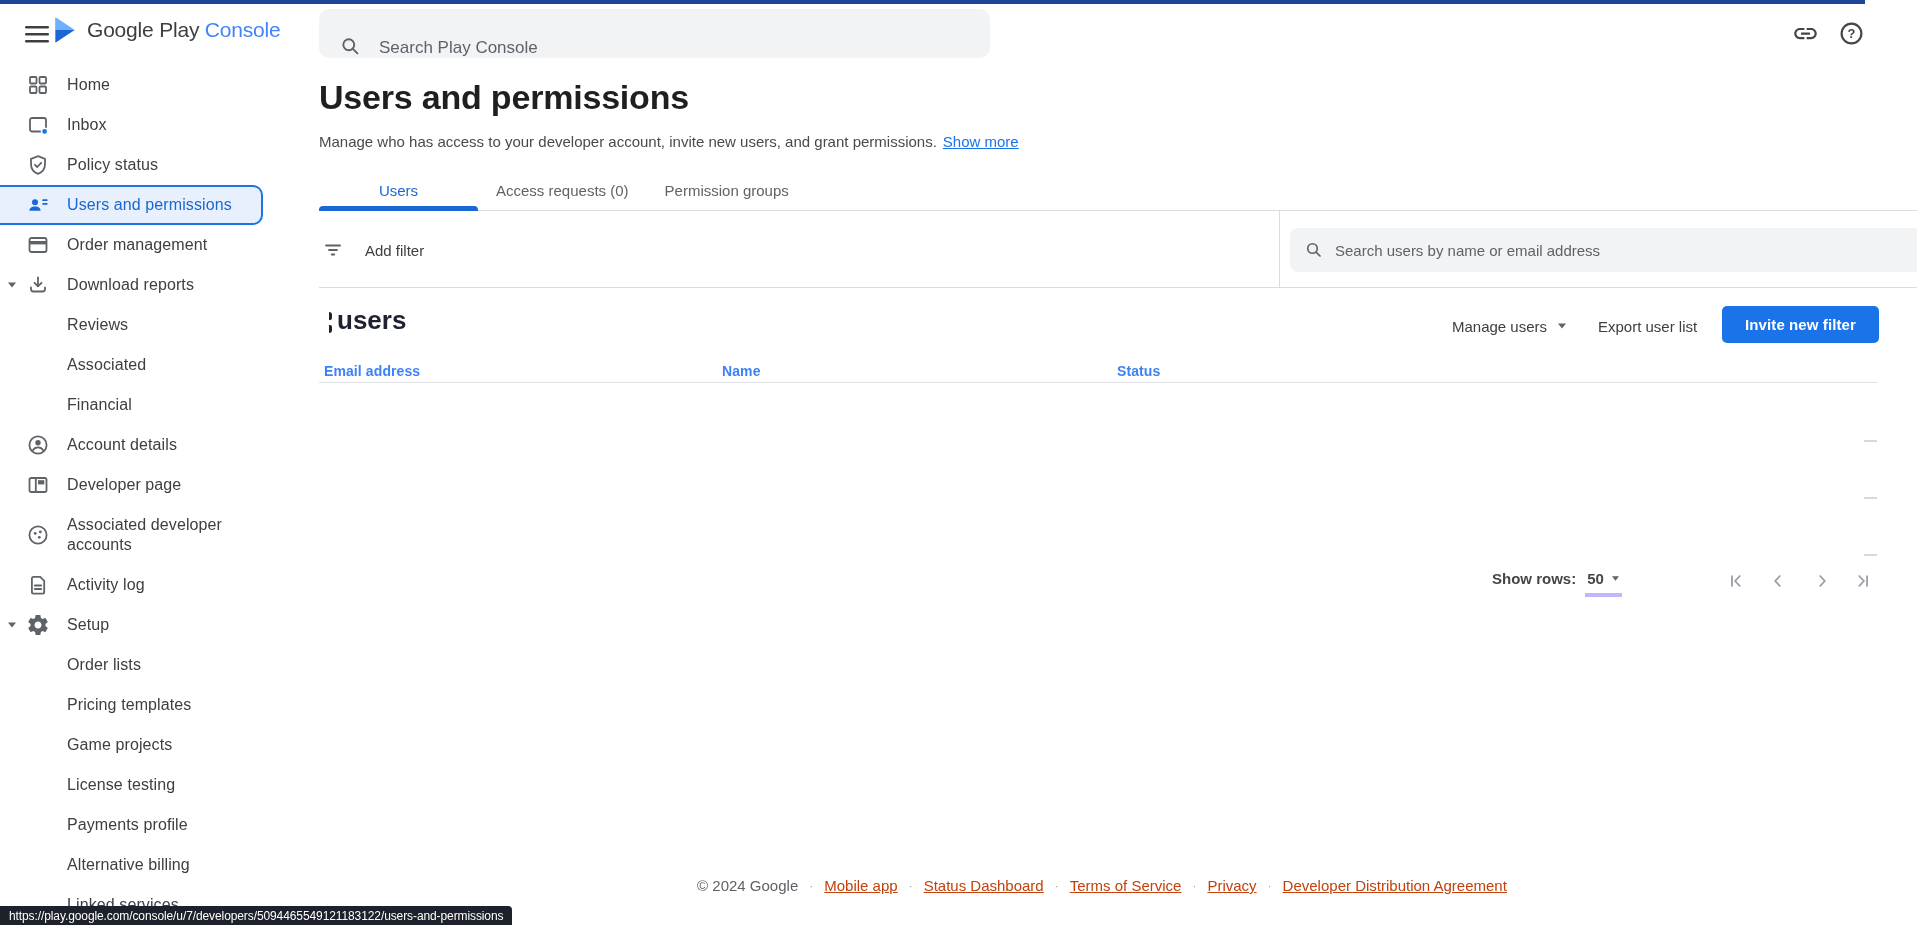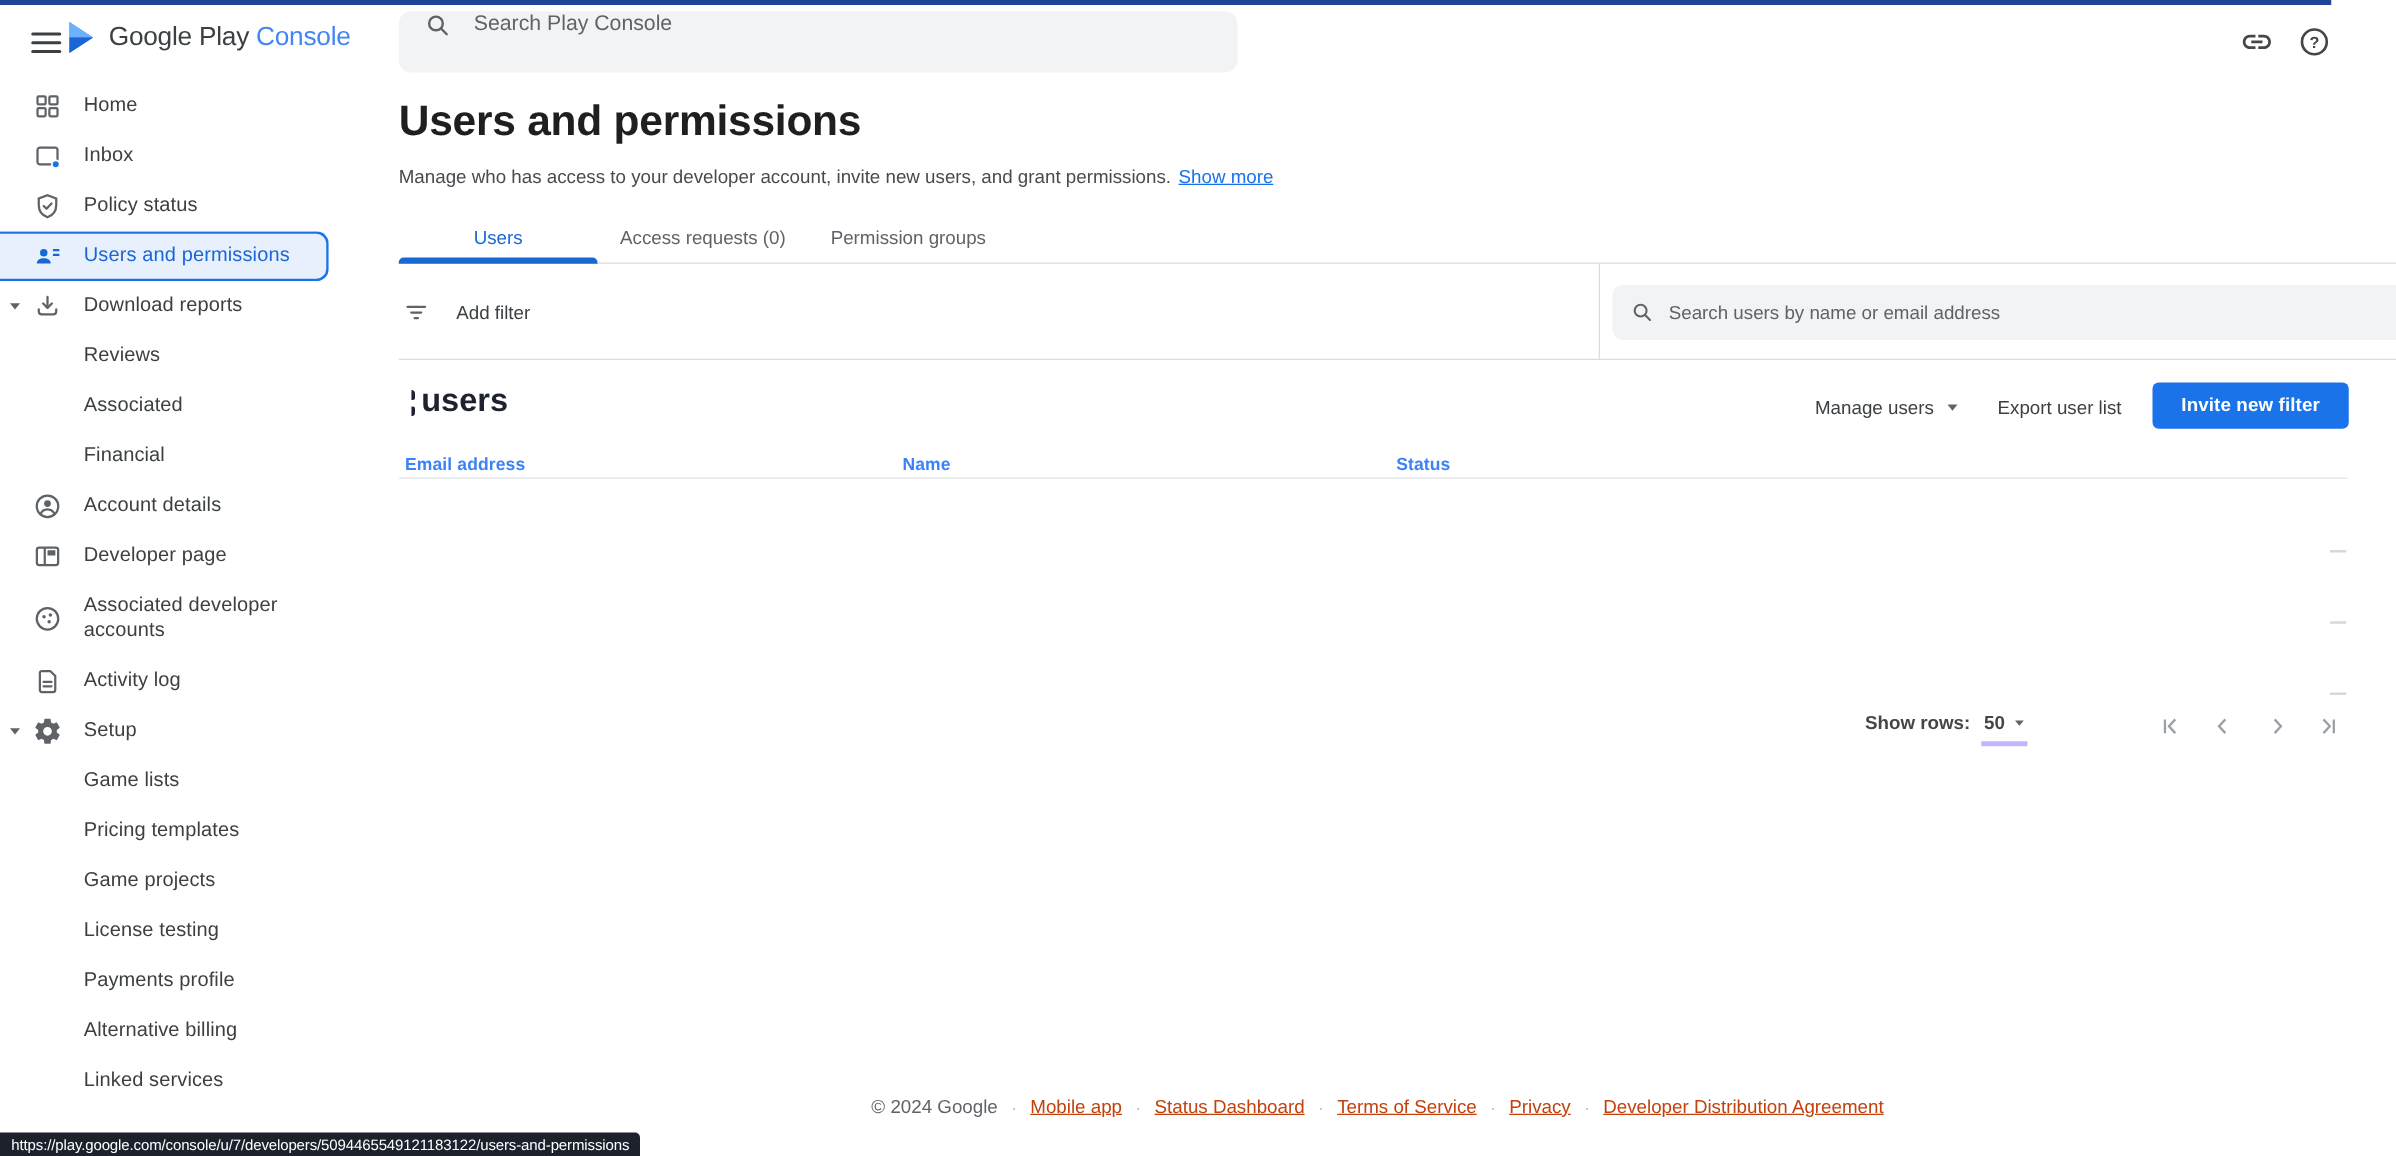--- a/index.html
+++ b/index.html
@@ -8,21 +8,21 @@
             font-family:"Liberation Sans",sans-serif; color:#202124; }
 
   
   .top-strip { position:absolute; left:0; top:0; width:1865px; height:4px; background:#1e4598; }
   .hamburger { position:absolute; left:18px; top:17px; width:38px; height:34px; background:none; border:none;
                display:flex; align-items:center; justify-content:center; cursor:pointer; }
   .logo { position:absolute; left:52px; top:12px; height:36px; display:flex; align-items:center; gap:9px; cursor:pointer; }
   .logo-text { font-size:21px; letter-spacing:-0.2px; color:#3c4043; white-space:nowrap; }
   .logo-text .sec { color:#4285f4; }
   .topbar-search { position:absolute; left:319px; top:9px; width:671px; height:49px; background:#f1f3f4;
-                   border-radius:10px; display:flex; align-items:flex-start; gap:17px; padding-left:20px; }
+                   border-radius:10px; display:flex; align-items:flex-end; gap:17px; padding-left:20px; }
   .topbar-search input { border:none; outline:none; background:transparent; font-family:inherit;
                          font-size:17px; color:#202124; width:580px; }
   input::placeholder { color:#5f6368; opacity:1; }
   .icon-btn { position:absolute; width:42px; height:42px; background:none; border:none; display:flex;
               align-items:center; justify-content:center; cursor:pointer; }
   .link-btn { left:1784px; top:12px; }
   .help-btn { left:1830px; top:12px; }
 
   
   .sidebar { position:absolute; left:0; top:65px; width:287px; }
@@ -187,20 +187,29 @@
         <svg width="24" height="24" viewBox="0 0 24 24" fill="#1967d2">
           <circle cx="9" cy="9.2" r="3"></circle>
           <path d="M3.4 17.8 C3.4 15 6 13.6 9 13.6 C12 13.6 14.6 15 14.6 17.8 Z"></path>
           <rect x="16.3" y="6.2" width="5.2" height="1.8" rx="0.5"></rect>
           <rect x="16.3" y="10" width="5.2" height="1.8" rx="0.5"></rect>
         </svg>
       </span>
       <span class="sb-label">Users and permissions</span>
     </div>
 
+    <div class="sb-item">
+      <span class="sb-icon">
+        <svg width="24" height="24" viewBox="0 0 24 24">
+          <rect x="3.5" y="5" width="17" height="14" rx="2" fill="none" stroke="#5f6368" stroke-width="1.8"></rect>
+          <rect x="3.5" y="8" width="17" height="3.4" fill="#5f6368"></rect>
+        </svg>
+      </span>
+      <span class="sb-label">Order management</span>
+    </div>
 
     <div class="sb-item">
       <span class="sb-caret">
         <svg width="10" height="8" viewBox="0 0 10 8">
             <path d="M1 1.5 L9 1.5 L5 6.5 Z" fill="#5f6368"></path>
           </svg>
       </span>
       <span class="sb-icon">
         <svg width="24" height="24" viewBox="0 0 24 24" fill="none" stroke="#5f6368" stroke-width="1.8" stroke-linecap="round">
           <path d="M12 4.5 V13"></path>
@@ -274,21 +283,21 @@
       </span>
       <span class="sb-icon">
         <svg width="24" height="24" viewBox="0 0 24 24">
           <path fill="#5f6368" d="M19.43 12.98c.04-.32.07-.64.07-.98s-.03-.66-.07-.98l2.11-1.65c.19-.15.24-.42.12-.64l-2-3.46c-.12-.22-.39-.3-.61-.22l-2.49 1c-.52-.4-1.08-.73-1.69-.98l-.38-2.65C14.46 2.18 14.25 2 14 2h-4c-.25 0-.46.18-.49.42l-.38 2.65c-.61.25-1.17.59-1.69.98l-2.49-1c-.23-.09-.49 0-.61.22l-2 3.46c-.13.22-.07.49.12.64l2.11 1.65c-.04.32-.07.65-.07.98s.03.66.07.98l-2.11 1.65c-.19.15-.24.42-.12.64l2 3.46c.12.22.39.3.61.22l2.49-1c.52.4 1.08.73 1.69.98l.38 2.65c.03.24.24.42.49.42h4c.25 0 .46-.18.49-.42l.38-2.65c.61-.25 1.17-.59 1.69-.98l2.49 1c.23.09.49 0 .61-.22l2-3.46c.12-.22.07-.49-.12-.64l-2.11-1.65zM12 15.5c-1.93 0-3.5-1.57-3.5-3.5s1.57-3.5 3.5-3.5 3.5 1.57 3.5 3.5-1.57 3.5-3.5 3.5z"></path>
         </svg>
       </span>
       <span class="sb-label">Setup</span>
     </div>
 
     <div class="sb-item sb-sub">
-      <span class="sb-label">Game lists</span>
+      <span class="sb-label">Order lists</span>
     </div>
     <div class="sb-item sb-sub">
       <span class="sb-label">Pricing templates</span>
     </div>
     <div class="sb-item sb-sub">
       <span class="sb-label">Game projects</span>
     </div>
     <div class="sb-item sb-sub">
       <span class="sb-label">License testing</span>
     </div>

